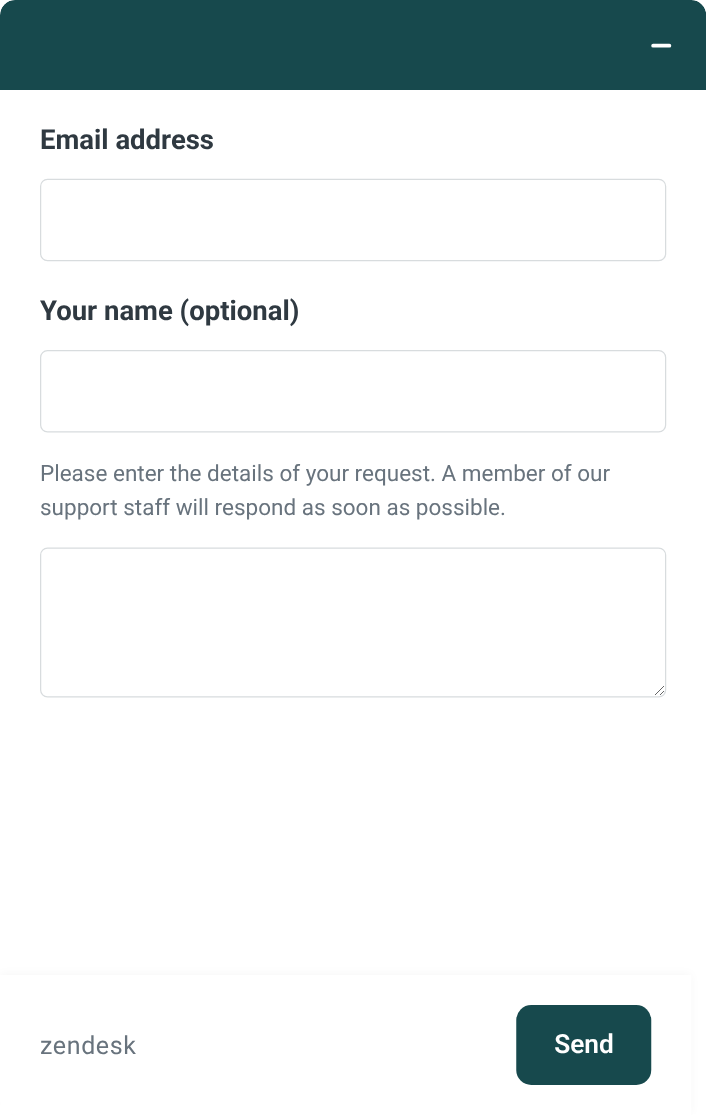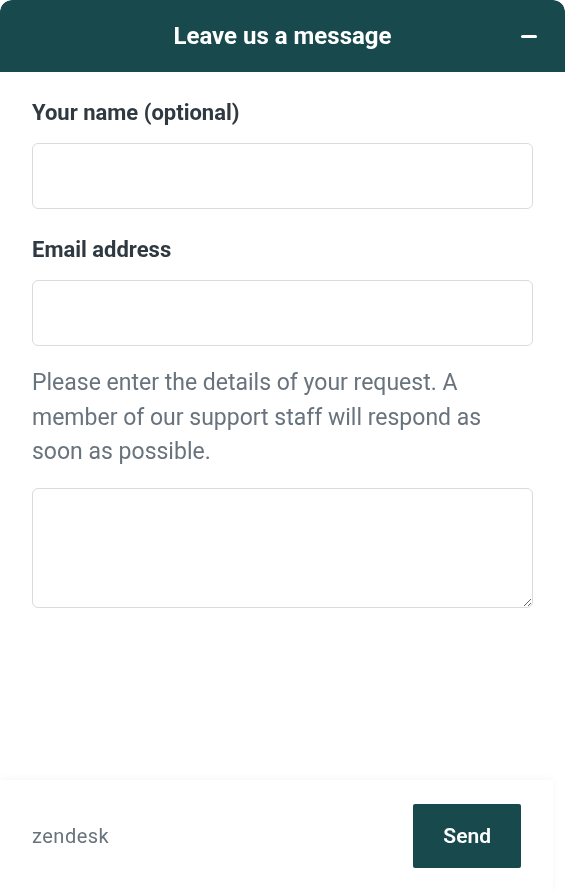--- a/index.html
+++ b/index.html
@@ -60,21 +60,21 @@
       margin-bottom: 28px;
     }
     .form-label {
       font-size: 22px;
       font-weight: 700;
       color: #2F3941;
       display: block;
       margin-bottom: 18px;
     }
     .form-help {
-      font-size: 23px;
+      font-size: 18px;
       color: #68737D;
       line-height: 1.5;
       margin-top: -8px;
       margin-bottom: 18px;
     }
     .form-input {
       width: 100%;
       height: 66px;
       border: 1px solid #D8DCDE;
       border-radius: 6px;
@@ -109,48 +109,47 @@
     }
     .brand {
       font-size: 20px;
       color: #68737D;
       letter-spacing: 0.5px;
     }
     .send-btn {
       background: #17494D;
       color: #ffffff;
       border: none;
-      border-radius: 2px;
+      border-radius: 12px;
       padding: 20px 30px;
       font-size: 21px;
       font-weight: 600;
       cursor: pointer;
       font-family: inherit;
     }
   </style>
 </head>
 <body>
 
 <div class="header">
-  <span class="header-title">Leave us a message</span>
   <button class="minimize-btn">
     <span class="minimize-icon"></span>
   </button>
 </div>
 
 <div class="form-container">
 
   <div class="form-group">
-    <label class="form-label">Your name (optional)</label>
-    <input type="text" class="form-input" value="" style="">
+    <label class="form-label">Email address</label>
+    <input type="email" class="form-input" value="" style="">
   </div>
 
   <div class="form-group">
-    <label class="form-label">Email address</label>
-    <input type="email" class="form-input" value="" style="">
+    <label class="form-label">Your name (optional)</label>
+    <input type="text" class="form-input" value="" style="">
   </div>
 
 
   <div class="form-group">
     <p class="form-help">Please enter the details of your request. A member of our support staff will respond as soon as possible.</p>
     <textarea class="form-textarea" style=""></textarea>
   </div>
 
 </div>
 

